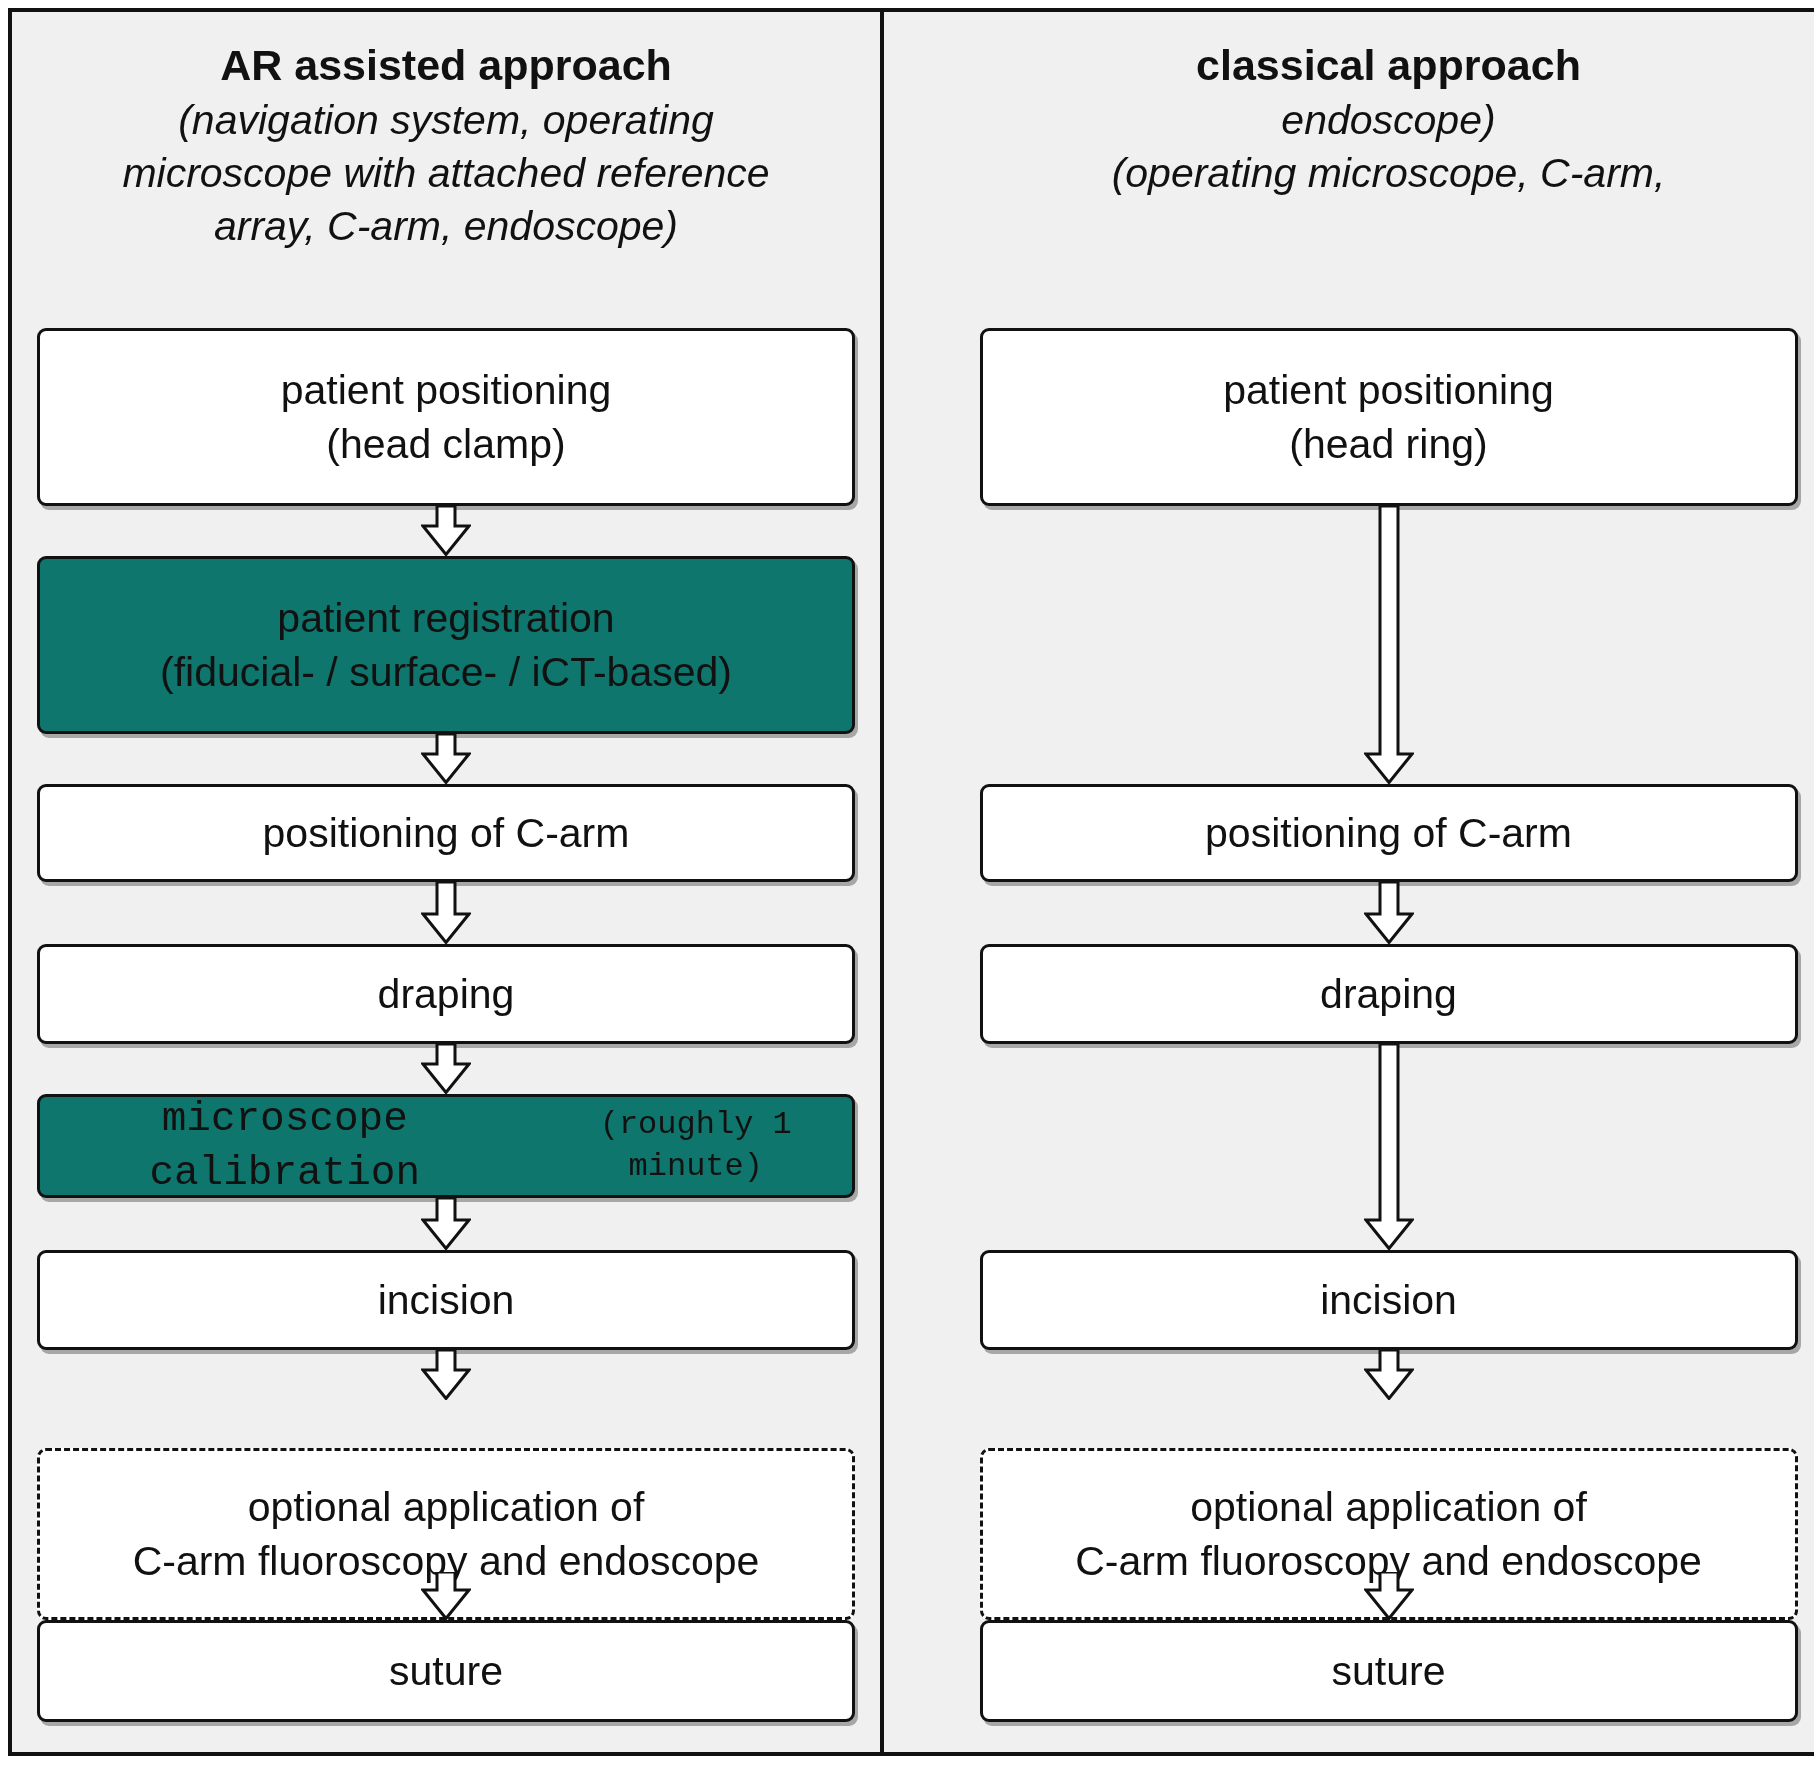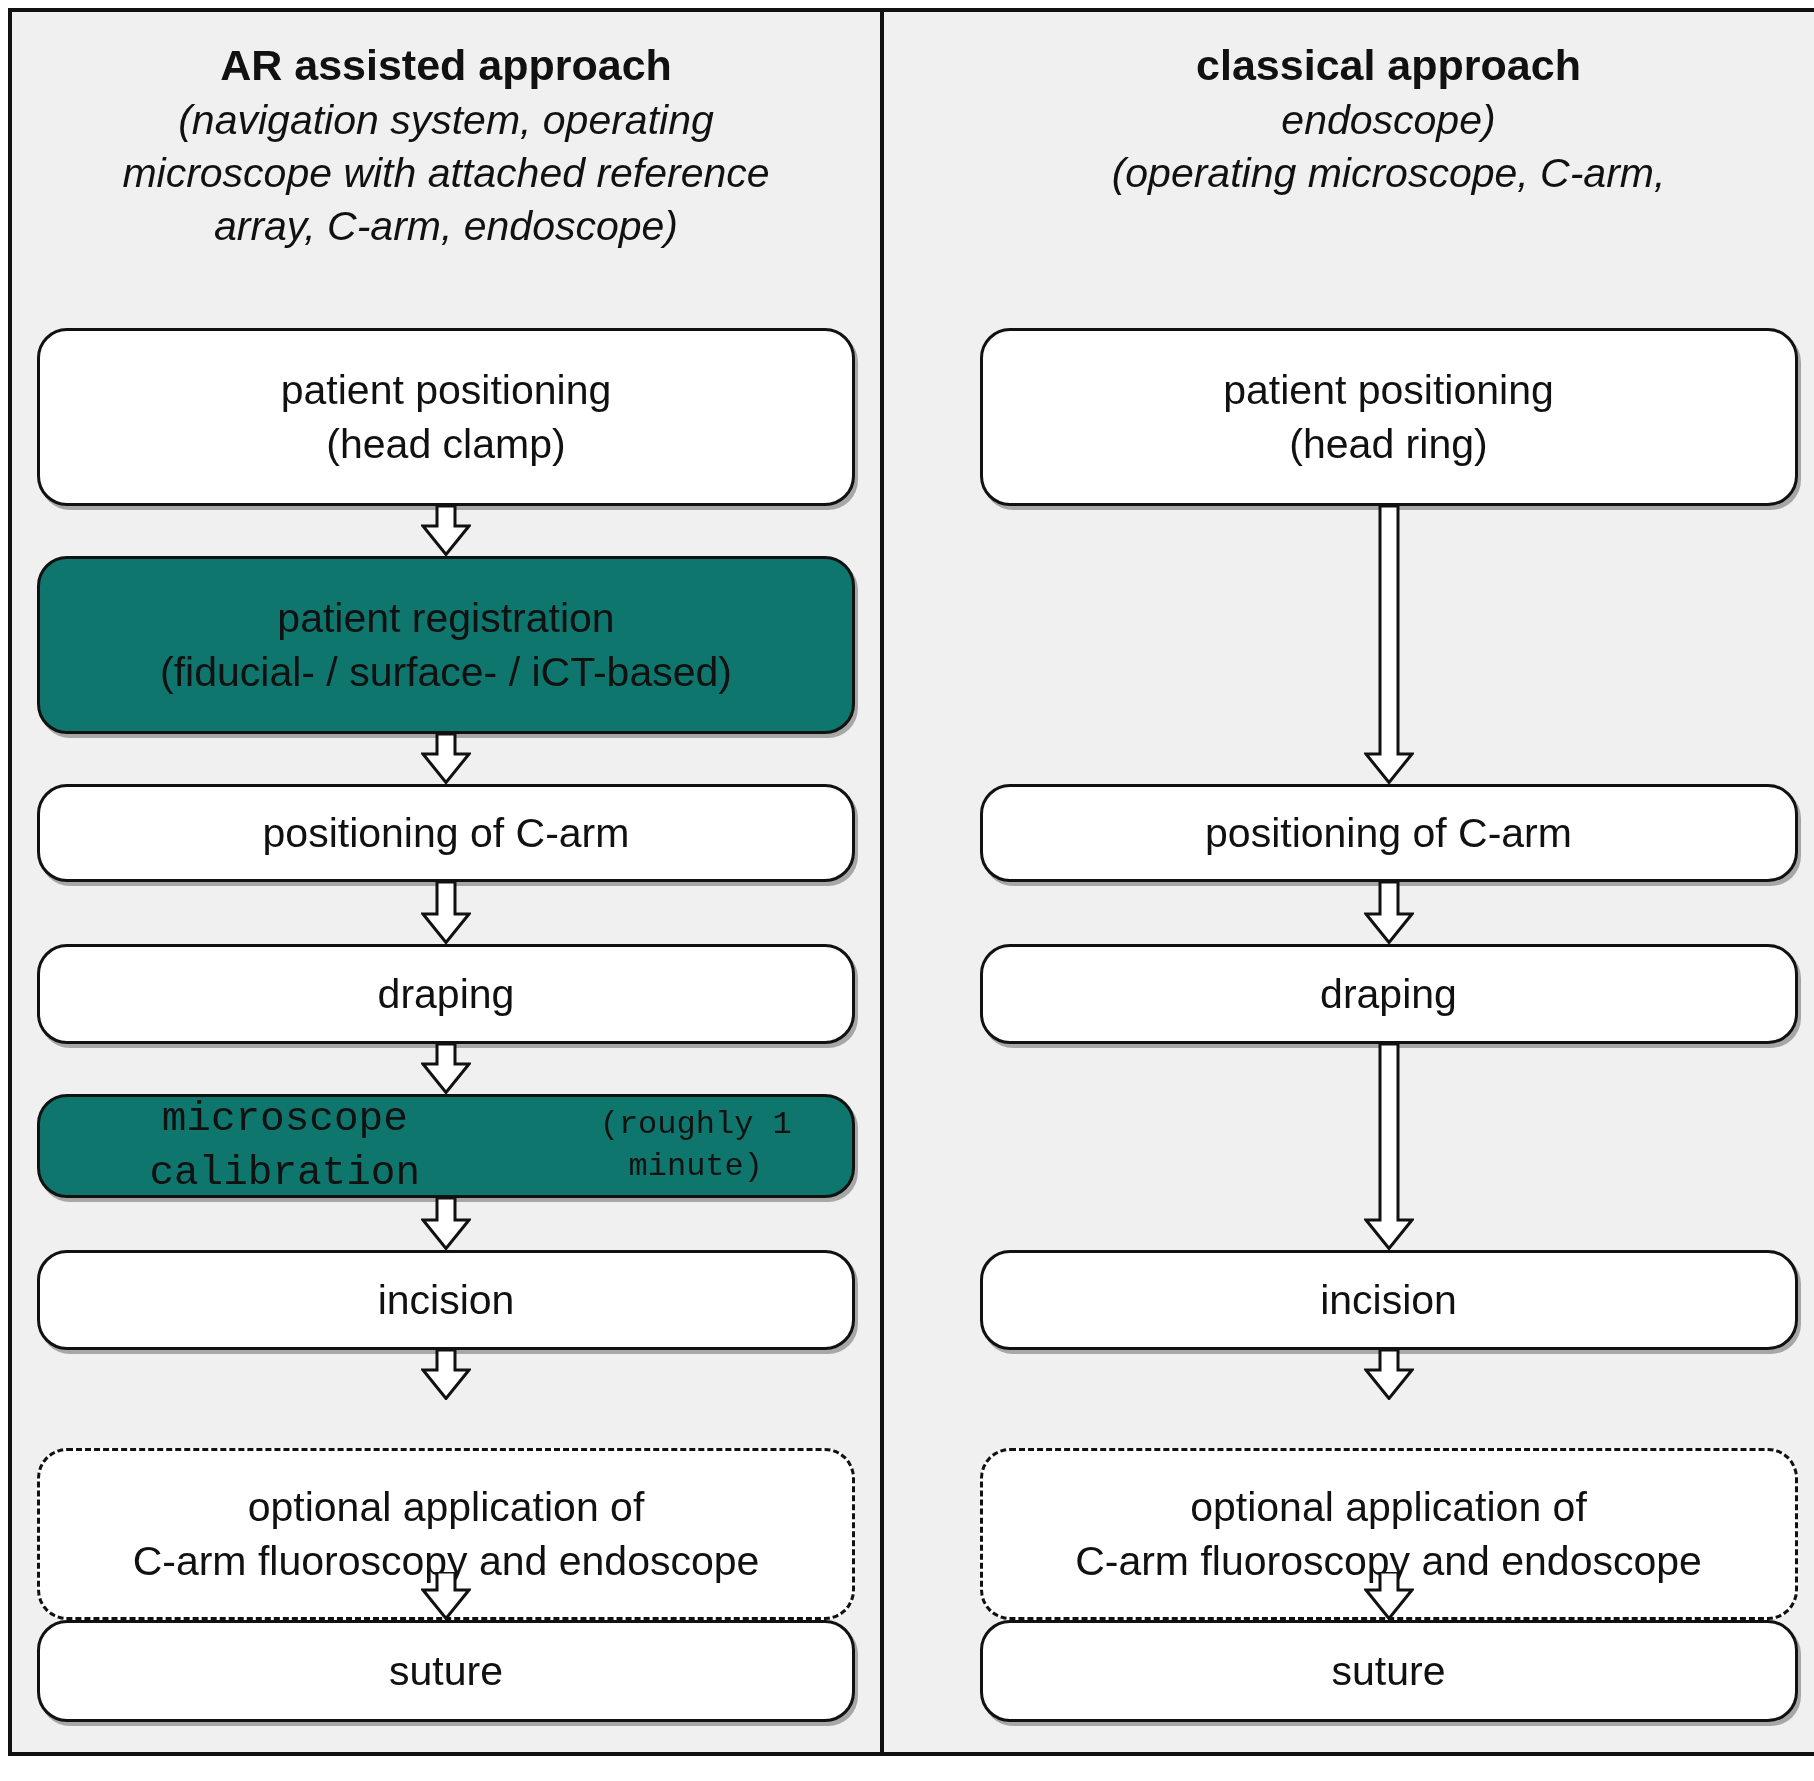--- a/index.html
+++ b/index.html
@@ -38,21 +38,21 @@
   }
 
   .step{
     position:absolute;
     left:50%;
     transform:translateX(-50%);
     width:818px;
     box-sizing:border-box;
     background:#ffffff;
     border:3px solid #111;
-    border-radius:30px;
+    border-radius:9px;
     box-shadow:3px 4px 0 rgba(0,0,0,0.30);
     display:flex;
     flex-direction:column;
     align-items:center;
     justify-content:center;
     text-align:center;
     font-size:41px;
     line-height:1.32;
   }
   .step.gray{background:#0f766e;}

